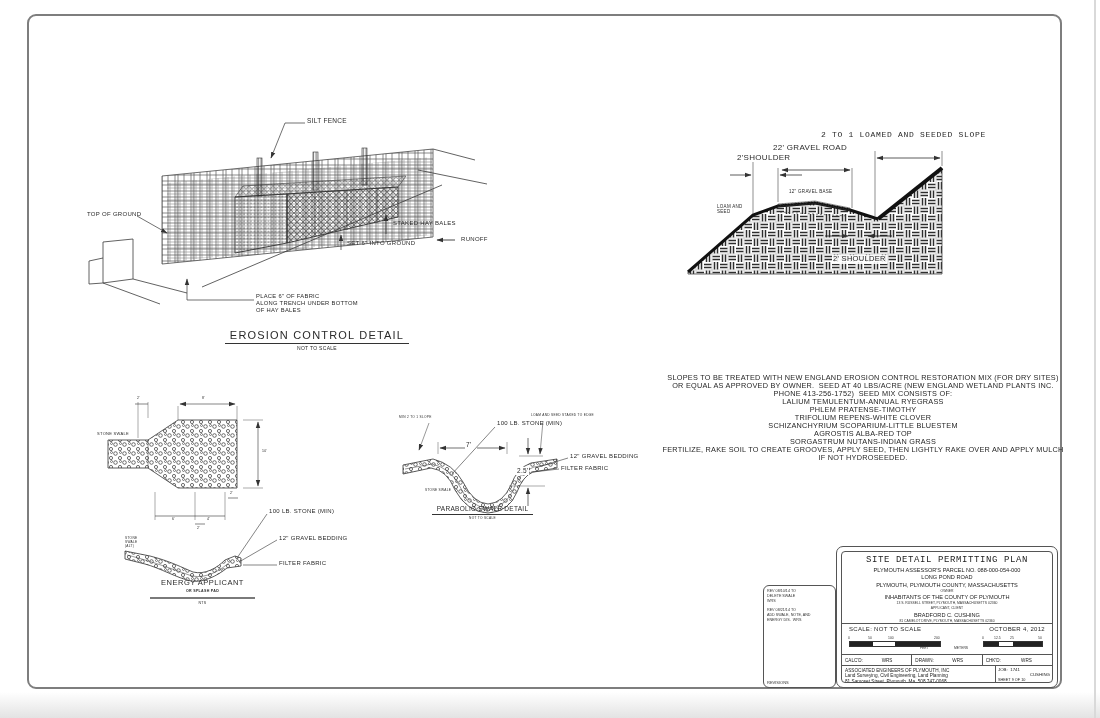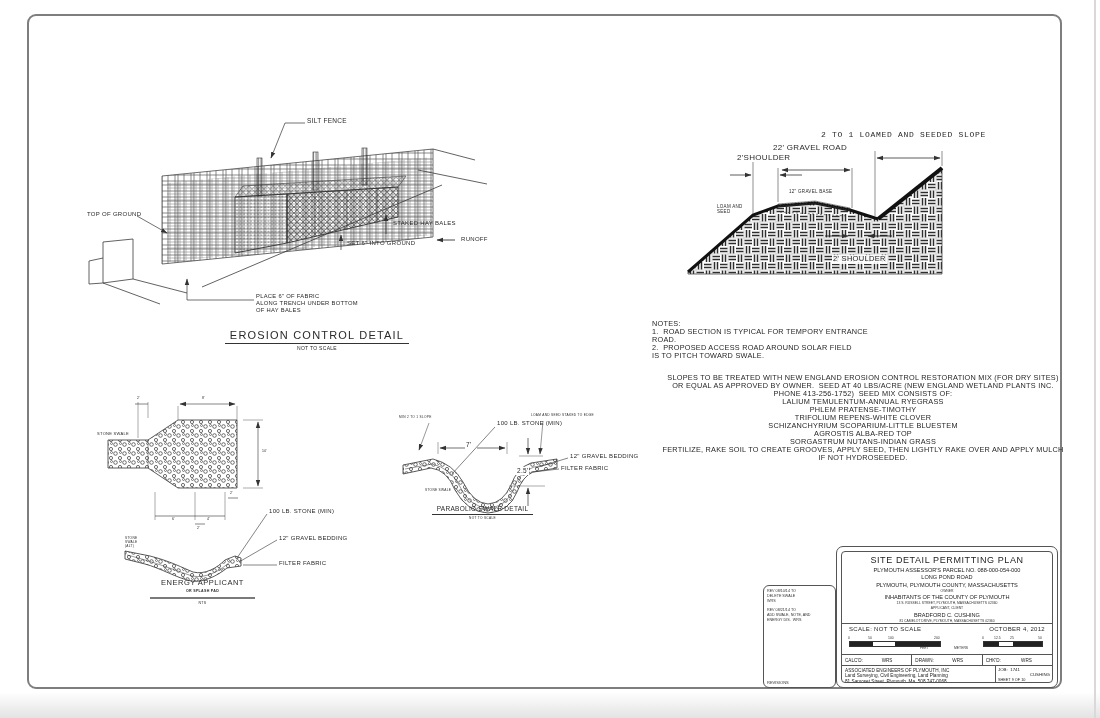--- a/index.html
+++ b/index.html
@@ -16,21 +16,21 @@
   .detail svg{position:absolute;left:0;top:0;}
   .u span{display:inline-block;border-bottom:1px solid #333;padding:0 5px 1px;}
   .rule{position:absolute;background:#7a7a7a;}
   
   .tb-outer{position:absolute;left:836px;top:546px;width:220px;height:140px;
         border:1.5px solid #555;border-radius:7px;}
   .tb-inner{position:absolute;left:4px;top:4px;right:4px;bottom:4px;
         border:1px solid #555;border-radius:4px;overflow:hidden;}
   .tb-head{position:absolute;left:0;top:0;width:100%;height:71px;text-align:center;}
   .tb-head div{width:100%;}
-  .tb-title{font-size:9px;letter-spacing:0.6px;margin-top:3px;}
+  .tb-title{font-size:9px;letter-spacing:0.6px;margin-top:3px;font-family:Liberation Mono, monospace;}
   .tb-l{font-size:5.6px;margin-top:1.5px;}
   .tb-s{font-size:3.4px;margin-top:1px;color:#333;}
   .tb-scale{position:absolute;left:0;top:71px;width:100%;height:31px;border-top:1px solid #555;}
   .tb-calc{position:absolute;left:0;top:102px;width:100%;height:11px;border-top:1px solid #555;
         display:flex;font-size:4.6px;}
   .tb-calc>div{flex:1;border-right:1px solid #555;display:flex;align-items:center;}
   .tb-calc>div:last-child{border-right:none;}
   .tb-calc .cl{margin-left:3px;}
   .tb-calc .cv{margin:0 auto;}
   .tb-bot{position:absolute;left:0;top:113px;width:100%;bottom:0;border-top:1px solid #555;display:flex;}
@@ -152,25 +152,20 @@
     </svg>
     <div class="lbl" style="left:181px;top:12px;font-size:8px;letter-spacing:0.7px;font-family:Liberation Mono, monospace;">2 TO 1 LOAMED AND SEEDED SLOPE</div>
     <div class="lbl" style="left:133px;top:25px;font-size:8px;">22' GRAVEL ROAD</div>
     <div class="lbl" style="left:97px;top:35px;font-size:8px;">2'SHOULDER</div>
     <div class="lbl" style="left:149px;top:71px;font-size:4.5px;">12" GRAVEL BASE</div>
     <div class="lbl" style="left:77px;top:86px;font-size:4.5px;">LOAM AND
 SEED</div>
     <div class="lbl" style="left:192px;top:137px;font-size:7.5px;background:rgba(255,255,255,0.88);padding:0 1px;">2' SHOULDER</div>
   </div>
 
-  <div class="notes" style="left:652px;top:320px;width:420px;">NOTES:
-1.  ROAD SECTION IS TYPICAL FOR TEMPORY ENTRANCE
-ROAD.
-2.  PROPOSED ACCESS ROAD AROUND SOLAR FIELD
-IS TO PITCH TOWARD SWALE.</div>
   <div class="notes" style="left:652px;top:374px;width:422px;text-align:center;">SLOPES TO BE TREATED WITH NEW ENGLAND EROSION CONTROL RESTORATION MIX (FOR DRY SITES)
 OR EQUAL AS APPROVED BY OWNER.  SEED AT 40 LBS/ACRE (NEW ENGLAND WETLAND PLANTS INC.
 PHONE 413-256-1752)  SEED MIX CONSISTS OF:
 LALIUM TEMULENTUM-ANNUAL RYEGRASS
 PHLEM PRATENSE-TIMOTHY
 TRIFOLIUM REPENS-WHITE CLOVER
 SCHIZANCHYRIUM SCOPARIUM-LITTLE BLUESTEM
 AGROSTIS ALBA-RED TOP
 SORGASTRUM NUTANS-INDIAN GRASS
 FERTILIZE, RAKE SOIL TO CREATE GROOVES, APPLY SEED, THEN LIGHTLY RAKE OVER AND APPLY MULCH

